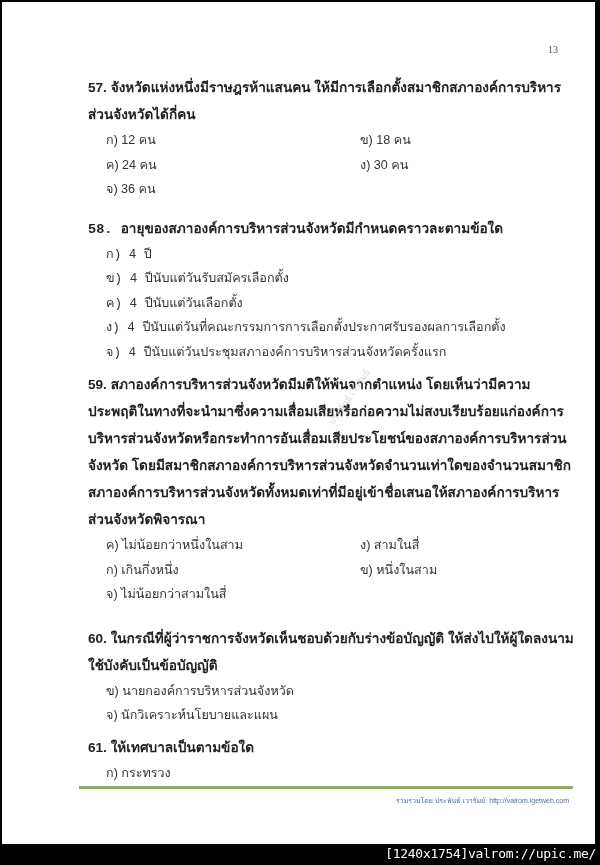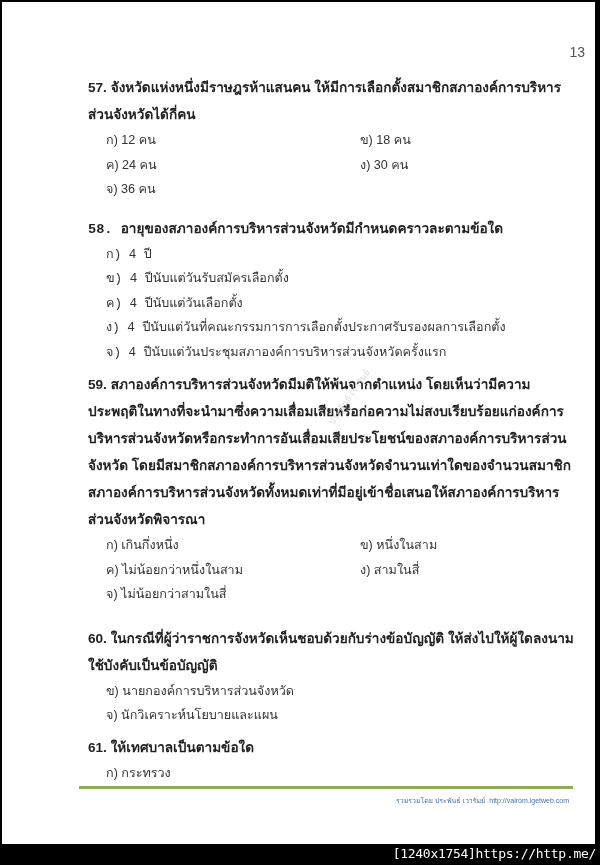--- a/index.html
+++ b/index.html
@@ -13,24 +13,24 @@
     .page {
       position: absolute;
       left: 2px;
       top: 2px;
       width: 593px;
       height: 842px;
       background: #ffffff;
     }
     .page-number {
       position: absolute;
-      right: 10px;
+      right: 37px;
       top: 42px;
-      font-family: Liberation Sans, sans-serif;
-      font-size: 14px;
+      font-family: Liberation Serif, serif;
+      font-size: 10px;
       color: #555555;
     }
     .content {
       position: absolute;
       left: 86px;
       top: 72px;
       width: 490px;
       font-family: "Liberation Sans", sans-serif;
       color: #222222;
     }
@@ -148,26 +148,26 @@
         <div class="opt-row">
             <span class="opt">จ) 4 ปีนับแต่วันประชุมสภาองค์การบริหารส่วนจังหวัดครั้งแรก</span>
           </div>
       </div>
     </div>
 
     <div class="q59">
       <p class="question">59. สภาองค์การบริหารส่วนจังหวัดมีมติให้พ้นจากตำแหน่ง โดยเห็นว่ามีความประพฤติในทางที่จะนำมาซึ่งความเสื่อมเสียหรือก่อความไม่สงบเรียบร้อยแก่องค์การบริหารส่วนจังหวัดหรือกระทำการอันเสื่อมเสียประโยชน์ของสภาองค์การบริหารส่วนจังหวัด โดยมีสมาชิกสภาองค์การบริหารส่วนจังหวัดจำนวนเท่าใดของจำนวนสมาชิกสภาองค์การบริหารส่วนจังหวัดทั้งหมดเท่าที่มีอยู่เข้าชื่อเสนอให้สภาองค์การบริหารส่วนจังหวัดพิจารณา</p>
       <div class="options">
         <div class="opt-row">
+          <span class="opt col1">ค) ไม่น้อยกว่าหนึ่งในสาม</span>
+          <span class="opt">ง) สามในสี่</span>
+        </div>
+        <div class="opt-row">
           <span class="opt col1">ก) เกินกึ่งหนึ่ง</span>
           <span class="opt">ข) หนึ่งในสาม</span>
-        </div>
-        <div class="opt-row">
-          <span class="opt col1">ค) ไม่น้อยกว่าหนึ่งในสาม</span>
-          <span class="opt">ง) สามในสี่</span>
         </div>
         <div class="opt-row">
           <span class="opt">จ) ไม่น้อยกว่าสามในสี่</span>
         </div>
       </div>
     </div>
 
     <div class="q60">
       <p class="question">60. ในกรณีที่ผู้ว่าราชการจังหวัดเห็นชอบด้วยกับร่างข้อบัญญัติ ให้ส่งไปให้ผู้ใดลงนามใช้บังคับเป็นข้อบัญญัติ</p>
       <div class="options">
@@ -192,14 +192,14 @@
 
   <div class="watermark">ประพันธ์ เวารัมย์</div>
 
   <div class="footer-rule"></div>
   <div class="footer-credit">
     <span>รวมรวมโดย ประพันธ์ เวารัมย์</span><span class="url">http://valrom.igetweb.com</span>
   </div>
 </div>
 
 <div class="upload-bar">
-  <span class="upload-tag">[1240x1754]https://http.me/</span>
+  <span class="upload-tag">[1240x1754]valrom://upic.me/</span>
 </div>
 
 </body></html>

